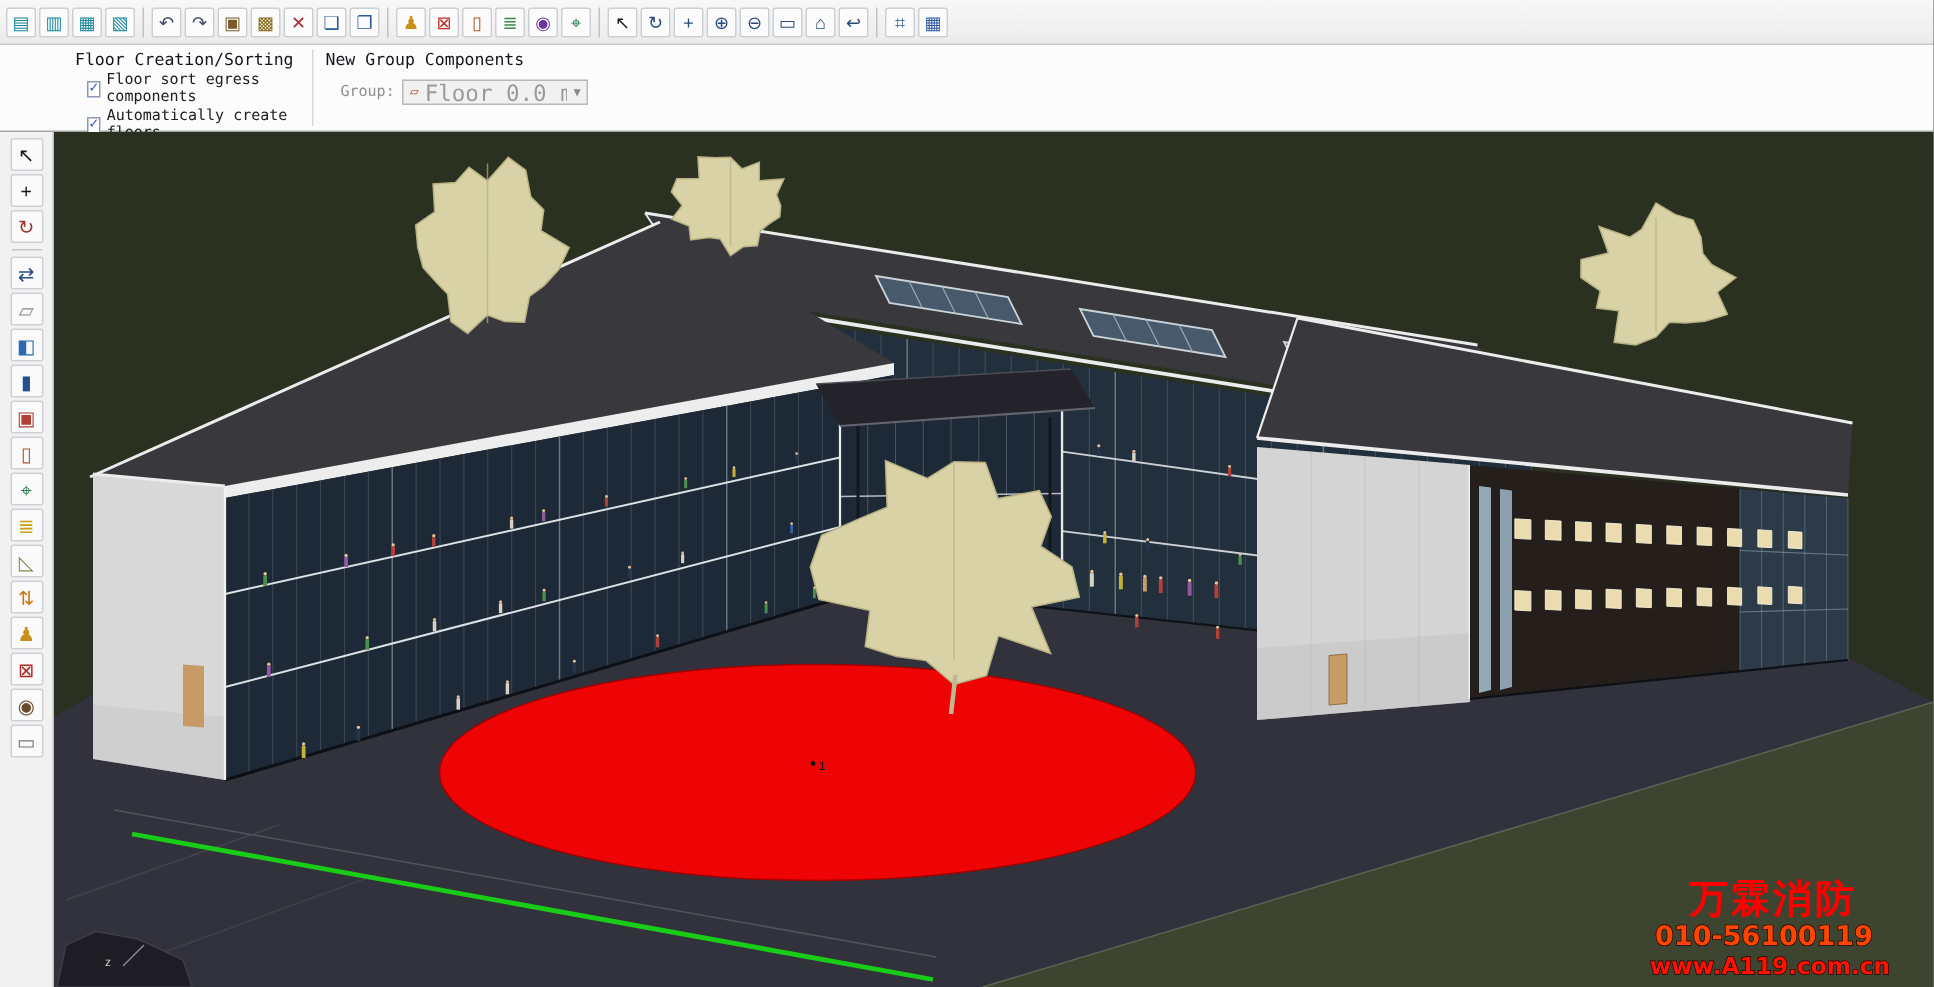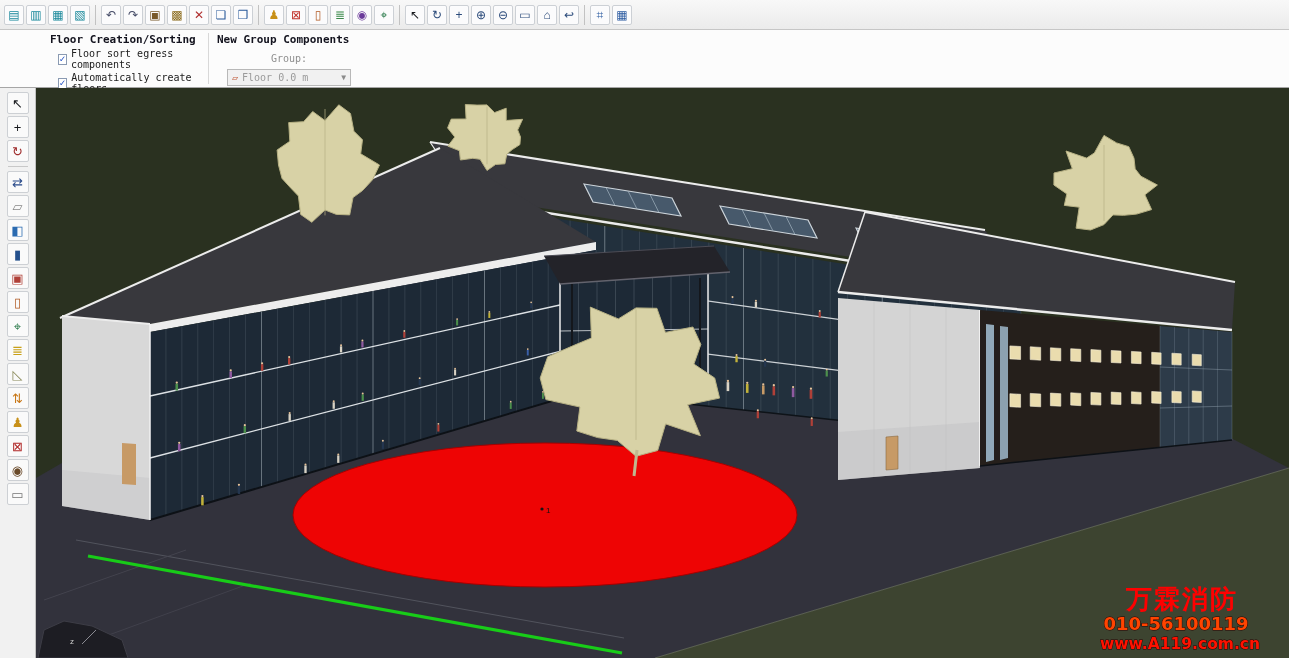--- a/index.html
+++ b/index.html
@@ -13,33 +13,33 @@
     box-shadow:inset 0 0 2px #fff;display:flex;align-items:center;justify-content:center;
     font-size:12px;line-height:1;cursor:default;}
   .tb-sep{width:1px;height:20px;background:#c2c2c2;margin:0 3px;}
   
   .ribbon{position:absolute;left:0;top:30px;width:100%;height:58px;box-sizing:border-box;
     background:#fcfcfc;border-bottom:1px solid #a6a6a6;display:flex;align-items:flex-start;
     padding-left:50px;font-family:"DejaVu Sans Mono",monospace;}
   .pg{padding-top:3px;}
   .pg1{width:150px;}
   .rib-sep{width:1px;align-self:stretch;background:#d8d8d8;margin:3px 8px;}
-  .panel-title{font-size:11px;font-weight:bold;color:#13131e;}
+  .panel-title{font-size:11px;font-weight:normal;color:#13131e;}
   .chk-row{display:flex;align-items:center;gap:4px;margin:2px 0 0 8px;font-size:10px;color:#202020;}
   .box{width:11px;height:11px;border:1px solid #8a9ab2;background:#fff;display:flex;
     align-items:center;justify-content:center;box-sizing:border-box;}
   .mark{color:#2a58c8;font-size:10px;font-weight:bold;line-height:1;}
   .fh-row{display:flex;align-items:center;gap:4px;margin:3px 0 0 22px;font-size:10px;color:#202020;}
   .fh-input{width:64px;height:13px;border:1px solid #9aa0a8;font:10px "DejaVu Sans Mono",monospace;
     padding:0 2px;background:#fff;}
-  .grp-row{display:flex;align-items:center;gap:5px;margin:7px 0 0 10px;font-size:10px;color:#8e8e8e;flex-direction:column;}
+  .grp-row{display:flex;align-items:center;gap:5px;margin:7px 0 0 10px;font-size:10px;color:#8e8e8e;}
   .combo{width:124px;height:17px;border:1px solid #b8b8b8;background:#f1f1f1;display:flex;
     align-items:center;gap:4px;padding:0 4px;box-sizing:border-box;}
   .combo-icon{color:#c05838;font-size:10px;line-height:1;}
-  .combo-text{flex:1;font-size:10px;color:#9a9a9a;white-space:nowrap;overflow:hidden;}
+  .combo-text{flex:1;font-size:15px;color:#9a9a9a;white-space:nowrap;overflow:hidden;}
   .combo-arrow{font-size:8px;color:#8a8a8a;}
   
   .toolbar-left{position:absolute;left:0;top:88px;bottom:0;width:36px;box-sizing:border-box;
     background:#f1f1f1;border-right:1px solid #c2c2c2;display:flex;flex-direction:column;
     align-items:center;padding-top:4px;gap:2px;}
   .lt-icon{width:20px;height:20px;border:1px solid #cdd0d4;border-radius:2px;background:#fafafa;
     display:flex;align-items:center;justify-content:center;font-size:13px;line-height:1;cursor:default;}
   .lt-sep{width:20px;height:1px;background:#c8c8c8;margin:2px 0;}
   
   .viewport{position:absolute;left:36px;top:88px;width:1253px;height:570px;background:#2a3120;}

